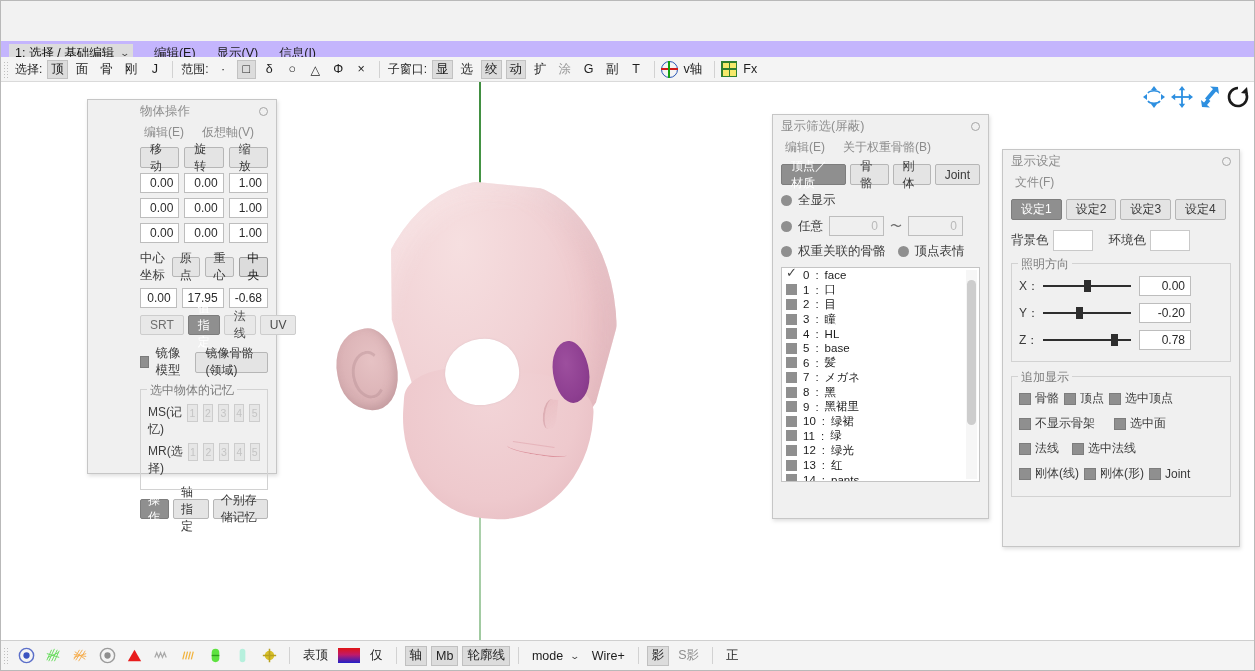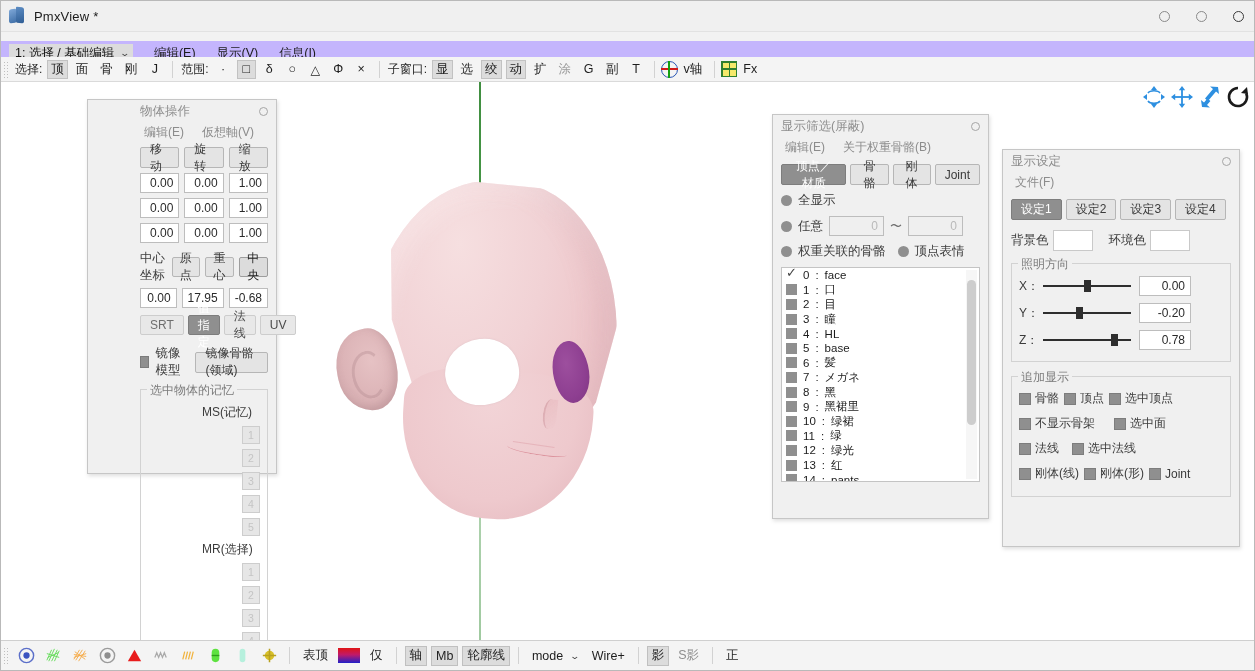--- a/index.html
+++ b/index.html
@@ -254,32 +254,32 @@
   .cbx { width: 12px; height: 12px; background: #8f8f8f; border: 1px solid #7b7b7b; display:inline-block; }
   .mirror-row .lbl { font-size: 12.5px; color:#3b3b3b; }
   .group {
     border: 1px solid #d2d2d2; padding: 14px 7px 7px 7px; position: relative;
     margin-top: 10px;
   }
   .group > .legend {
     position: absolute; top: -8px; left: 6px; background: #f0f0f0;
     padding: 0 3px; font-size: 12px; color: #7b7b7b;
   }
-  .mem-row { display:flex; align-items:flex-end; gap:5px; margin-bottom: 5px; flex-direction: column; }
+  .mem-row { display:flex; align-items:flex-start; gap:5px; margin-bottom: 5px; }
   .mem-row .lbl { font-size: 12px; color: #3b3b3b; width: 58px; }
   .mem-btn {
     width: 18px; height: 18px; background: #e6e6e6; border: 1px solid #cdcdcd;
     color:#c4c4c4; font-size: 10.5px; display:flex; align-items:center; justify-content:center;
   }
   .tabs-bottom { display:flex; gap:4px; margin-top: 9px; }
   .tabs-bottom .btn { height: 20px; padding: 0 7px; }
 
   
   #panel-filter { left: 771px; top: 113px; width: 217px; height: 405px; }
-  .tabs { display:flex; gap:4px; margin: 2px 0 7px; text-align: center; }
+  .tabs { display:flex; gap:4px; margin: 2px 0 7px; }
   .tabs .btn { height: 21px; padding: 0 9px; }
   .radio-row { display:flex; align-items:center; gap:6px; margin-bottom: 7px; font-size:12.5px; color:#3b3b3b; }
   .radio { width:11px; height:11px; border-radius:50%; background:#8f8f8f; flex:0 0 auto; }
   .radio.on { background:#fff; border:2px solid #6f6f6f; box-shadow: inset 0 0 0 2px #fff, inset 0 0 0 4px #7a7a7a; }
   .mat-list {
     background: #fff; border: 1px solid #c4c4c4;
     height: 215px; overflow: hidden; position: relative; margin-top: 4px;
   }
   .mat-item { display:flex; align-items:center; gap:6px; padding: 0 4px; height: 14.6px; font-size: 11.5px; color:#1b1b1b; }
   .mat-box { width: 11px; height: 11px; background: #8f8f8f; flex:0 0 auto; position: relative;}
@@ -323,32 +323,20 @@
   .sb-btn.active { background:#dcdcdc; border:1px solid #c0c0c0; }
   .sb-btn.dim { color:#8e8e8e; }
   .sb-sep { width:1px; height:17px; background:#d2d2d2; margin: 0 6px; }
   .sb-grad { width: 22px; height: 15px; background: linear-gradient(180deg,#e01515 0%,#c01a6a 45%,#2020c8 100%); margin: 0 3px; }
 </style>
 </head>
 <body>
 
 <div id="app">
 
-  <div class="titlebar">
-    <div class="app-icon">
-        <span class="b1"></span>
-        <span class="b2"></span>
-      </div>
-    <span class="title-text">PmxView *</span>
-    <div class="win-btns">
-      <span class="win-btn b-1"></span>
-      <span class="win-btn b-2"></span>
-      <span class="win-btn b-3"></span>
-    </div>
-  </div>
 
   <div class="menubar">
     <div class="mode-select">
       <span>1: 选择 / 基础编辑</span>
       <span class="caret">⌄</span>
     </div>
     <span class="menu-item">编辑(E)</span>
     <span class="menu-item">显示(V)</span>
     <span class="menu-item">信息(I)</span>
   </div>

